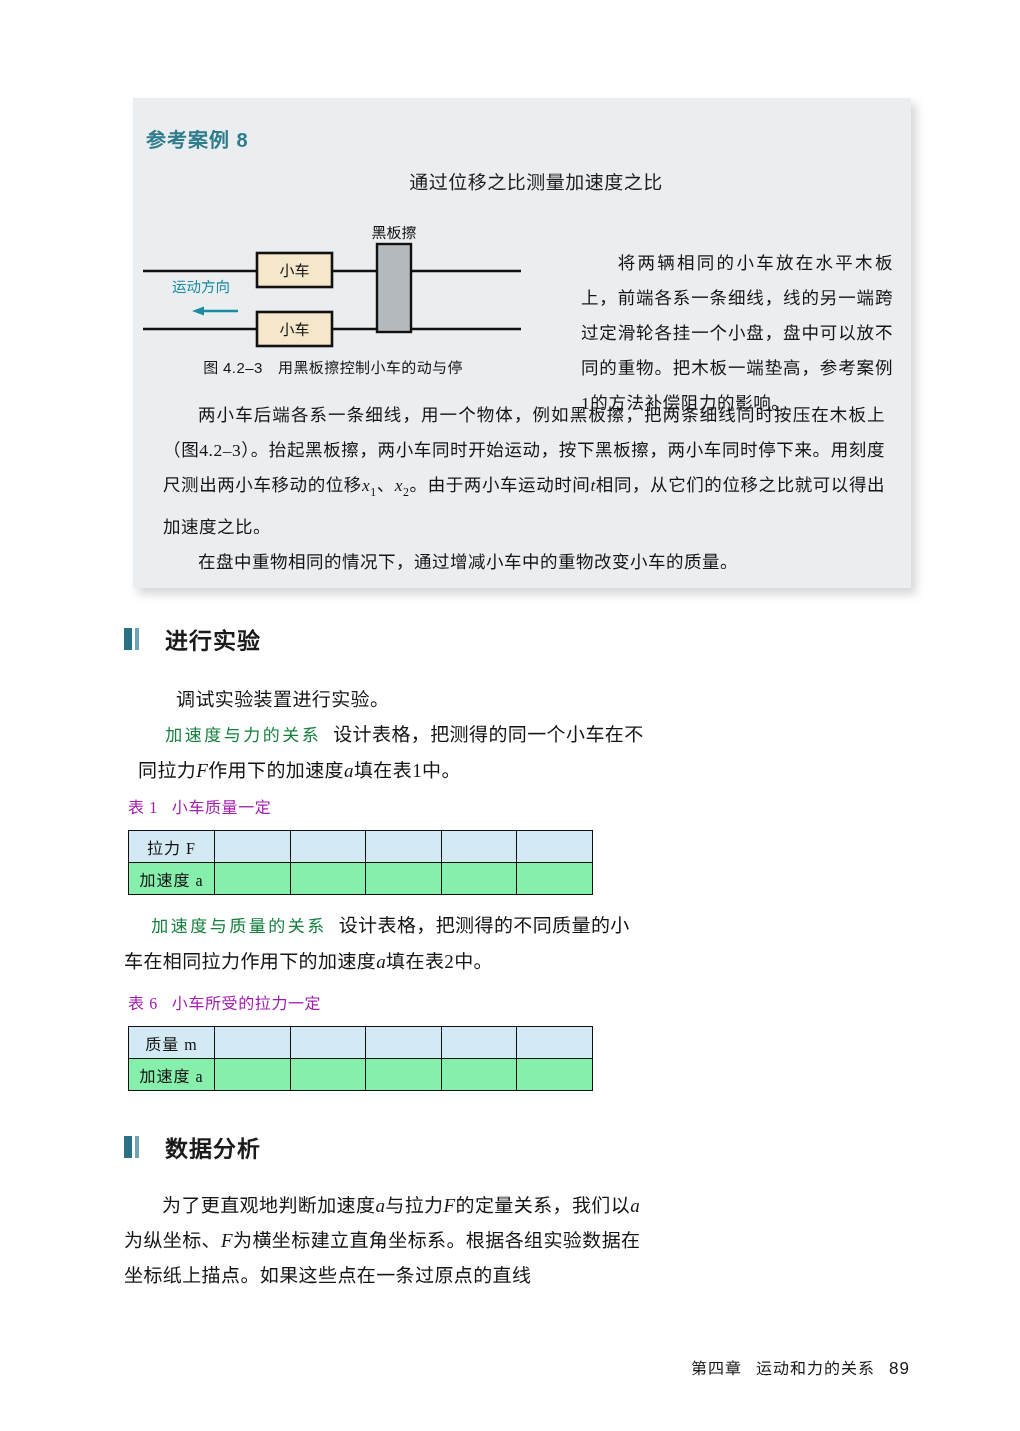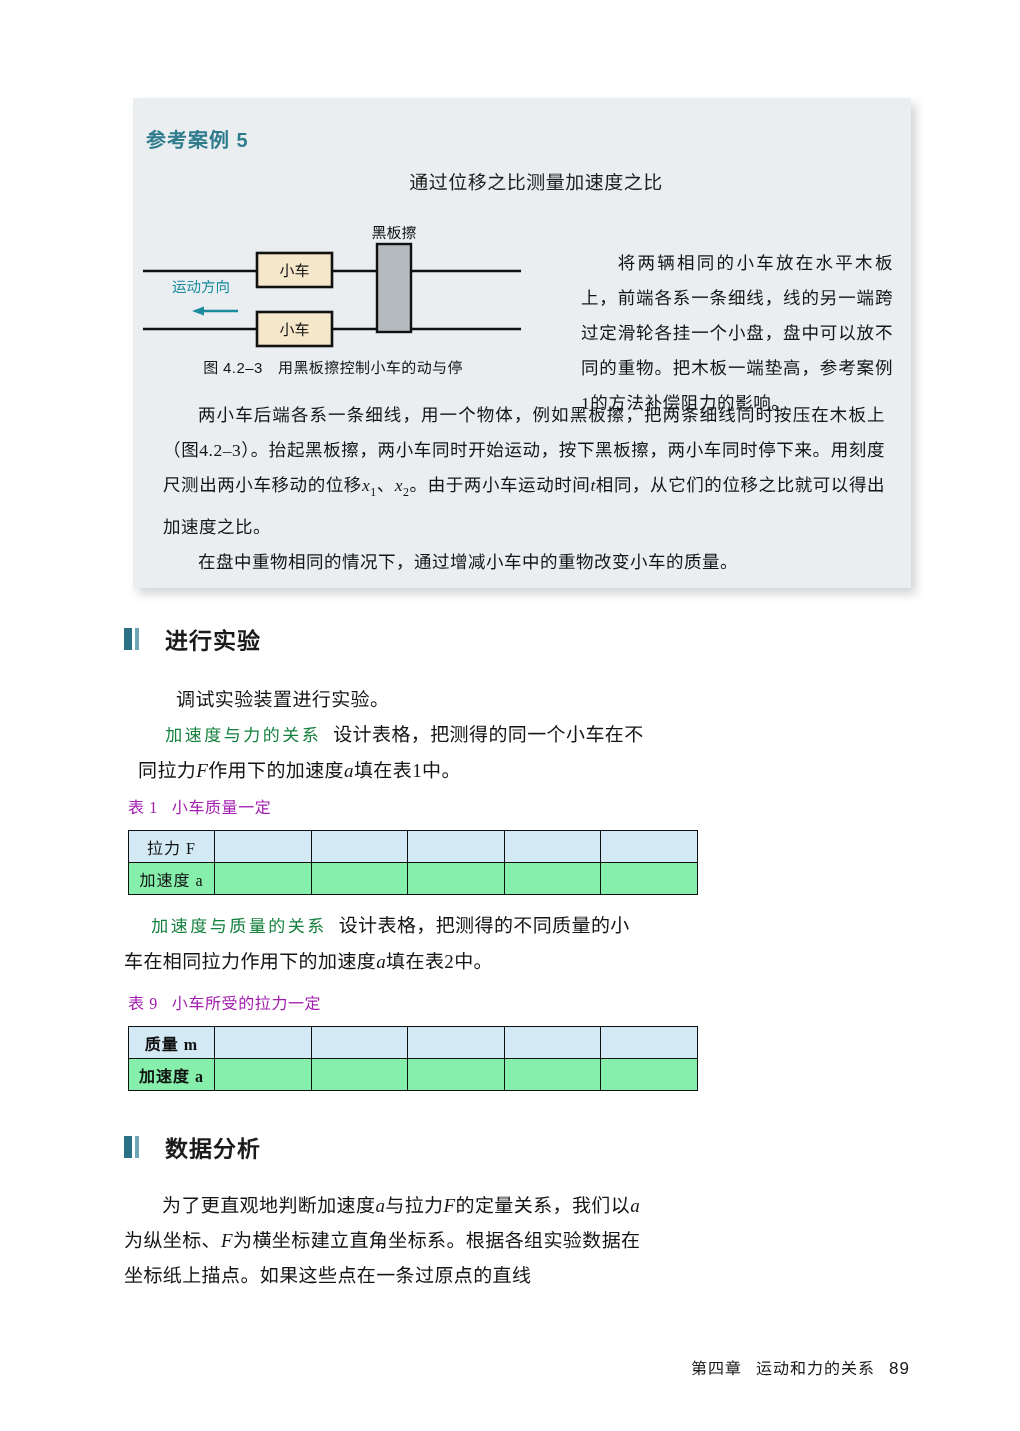--- a/index.html
+++ b/index.html
@@ -163,21 +163,21 @@
   .tbl-cap {
     position: absolute;
     font-size: 16px;
     color: #a21caf;
     letter-spacing: 0.6px;
   }
   .tbl-cap .gap { display: inline-block; width: 14px; }
   table.data-tbl {
     position: absolute;
     border-collapse: collapse;
-    width: 570px;
+    width: 465px;
     table-layout: fixed;
   }
   table.data-tbl td {
     border: 1.6px solid #101010;
     height: 31px;
     padding: 0;
   }
   table.data-tbl td.hd {
     width: 85px;
     text-align: center;
@@ -201,21 +201,21 @@
     align-items: baseline;
     gap: 14px;
   }
   .footer .pg { font-size: 17px; }
 </style>
 </head>
 <body>
 
 <div class="case-box">
 
-  <div class="case-label">参考案例 5</div>
+  <div class="case-label">参考案例 8</div>
 
   <div class="case-title">通过位移之比测量加速度之比</div>
 
   <div class="figure-area">
     <svg class="fig-svg" width="382" height="150" viewBox="0 0 382 150" xmlns="http://www.w3.org/2000/svg">
 
       <line x1="4" y1="45" x2="382" y2="45" stroke="#111" stroke-width="2.6"></line>
 
       <line x1="4" y1="103" x2="382" y2="103" stroke="#111" stroke-width="2.6"></line>
 
@@ -284,24 +284,24 @@
     <td></td>
   </tr>
 </tbody>
   </table>
 
 <div class="body-text" style="left:124px; top:908px; width:520px;">
   <p class="noind"><span class="term">加速度与质量的关系</span><span class="after">设计表格，把测得的不同质量的小车在相同拉力作用下的加速度</span><em class="it">a</em><span>填在表2中。</span></p>
 </div>
 
 <div class="tbl-cap" style="left:128px; top:990px;">
-  <span>表 9</span><span class="gap"></span><span>小车所受的拉力一定</span>
-</div>
-
-<table class="data-tbl" style="left:128px; top:1026px;font-weight:bold;">
+  <span>表 6</span><span class="gap"></span><span>小车所受的拉力一定</span>
+</div>
+
+<table class="data-tbl" style="left:128px; top:1026px;">
   <tbody>
       <tr class="r1">
     <td class="hd">质量 m</td>
     <td></td>
     <td></td>
     <td></td>
     <td></td>
     <td></td>
   </tr>
   <tr class="r2">

